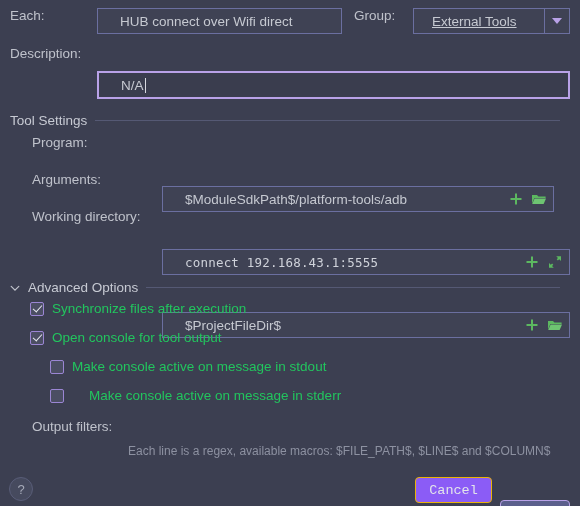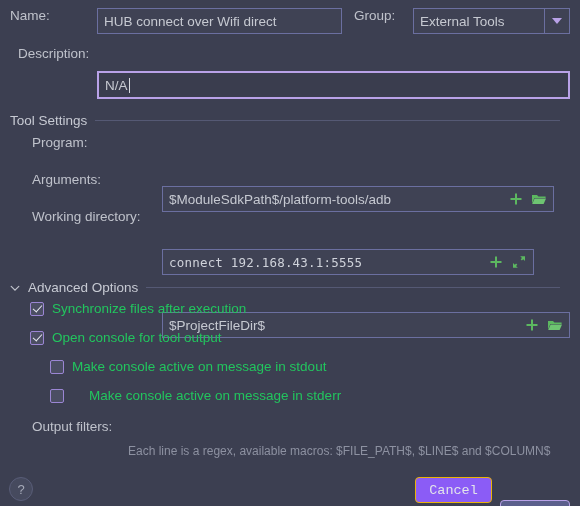--- a/index.html
+++ b/index.html
@@ -37,21 +37,21 @@
   }
 
   
   .field {
     box-sizing: border-box;
     background: #3f4254;
     border: 1px solid #6b6fa0;
     height: 26px;
     display: flex;
     align-items: center;
-    padding: 0 6px;
+    padding: 0 22px;
     color: #c6c9d1;
     font-size: 13.5px;
     position: relative;
   }
   .field.focused {
     border: 2px solid #b9a2e8;
     background: #3a3d4e;
   }
   .field .val {
     white-space: nowrap;
@@ -79,23 +79,24 @@
     height: 26px;
   }
   .combo-text {
     box-sizing: border-box;
     background: #3f4254;
     border: 1px solid #6b6fa0;
     border-right: none;
     flex: 1;
     display: flex;
     align-items: center;
-    padding: 0 6px;
+    padding: 0 18px;
     color: #c6c9d1;
     font-size: 13.5px;
+    text-decoration: underline;
   }
   .combo-btn {
     box-sizing: border-box;
     width: 26px;
     background: #3f4254;
     border: 1px solid #6b6fa0;
     display: flex;
     align-items: center;
     justify-content: center;
   }
@@ -229,39 +230,39 @@
     color: #eef0f5;
     font-weight: bold;
   }
 </style>
 </head>
 <body>
 
 <div class="dialog">
 
   <div class="row" style="left:10px; top:8px;">
-    <span class="lbl">Name:</span>
+    <span class="lbl">Each:</span>
   </div>
   <div class="field" style="left:97px; top:8px; width:245px;">
     <span class="val">HUB connect over Wifi direct</span>
   </div>
 
   <div class="row" style="left:354px; top:8px;">
     <span class="lbl">Group:</span>
   </div>
   <div class="combo-wrap" style="position:absolute; left:413px; top:8px; width:157px;">
     <div class="combo-text">
       <span>External Tools</span>
     </div>
     <div class="combo-btn">
       <span class="tri-down"></span>
     </div>
   </div>
 
-  <div class="row" style="left:18px; top:46px;">
+  <div class="row" style="left:10px; top:46px;">
     <span class="lbl">Description:</span>
   </div>
   <div class="field focused" style="left:97px; top:45px; width:473px; height:28px;" title="N/A">
     <span class="val">N/A</span>
       <span class="caret"></span>
   </div>
 
   <div class="grp" style="left:10px; top:104px; width:560px;">
     <span class="grp-title">Tool Settings</span>
     <span class="grp-line"></span>
@@ -280,21 +281,21 @@
       <svg class="ico" viewBox="0 0 16 16">
         <path d="M1 4 L6 4 L7.4 5.6 L14.6 5.6 L14.6 7 L3.4 7 L1 12.6 Z" fill="#5cb860"></path>
         <path d="M3.6 7.6 L15 7.6 L12.6 13 L1.2 13 Z" fill="#6ec472"></path>
       </svg>
     </span>
   </div>
 
   <div class="row" style="left:32px; top:172px;">
     <span class="lbl">Arguments:</span>
   </div>
-  <div class="field" style="left:162px; top:169px; width:372px;">
+  <div class="field" style="left:162px; top:169px; width:408px;">
     <span class="val mono">connect 192.168.43.1:5555</span>
     <span class="ficons">
       <svg class="ico" viewBox="0 0 16 16">
         <rect x="7" y="2.5" width="2" height="11" fill="#5cb860"></rect>
         <rect x="2.5" y="7" width="11" height="2" fill="#5cb860"></rect>
       </svg>
       <svg class="ico" viewBox="0 0 16 16">
         <path d="M9.2 2.2 L14 2.2 L14 7 L12.2 5.2 L10.9 6.5 L9.7 5.3 L11 4 Z" fill="#5cb860"></path>
         <path d="M6.8 13.8 L2 13.8 L2 9 L3.8 10.8 L5.1 9.5 L6.3 10.7 L5 12 Z" fill="#5cb860"></path>
       </svg>

